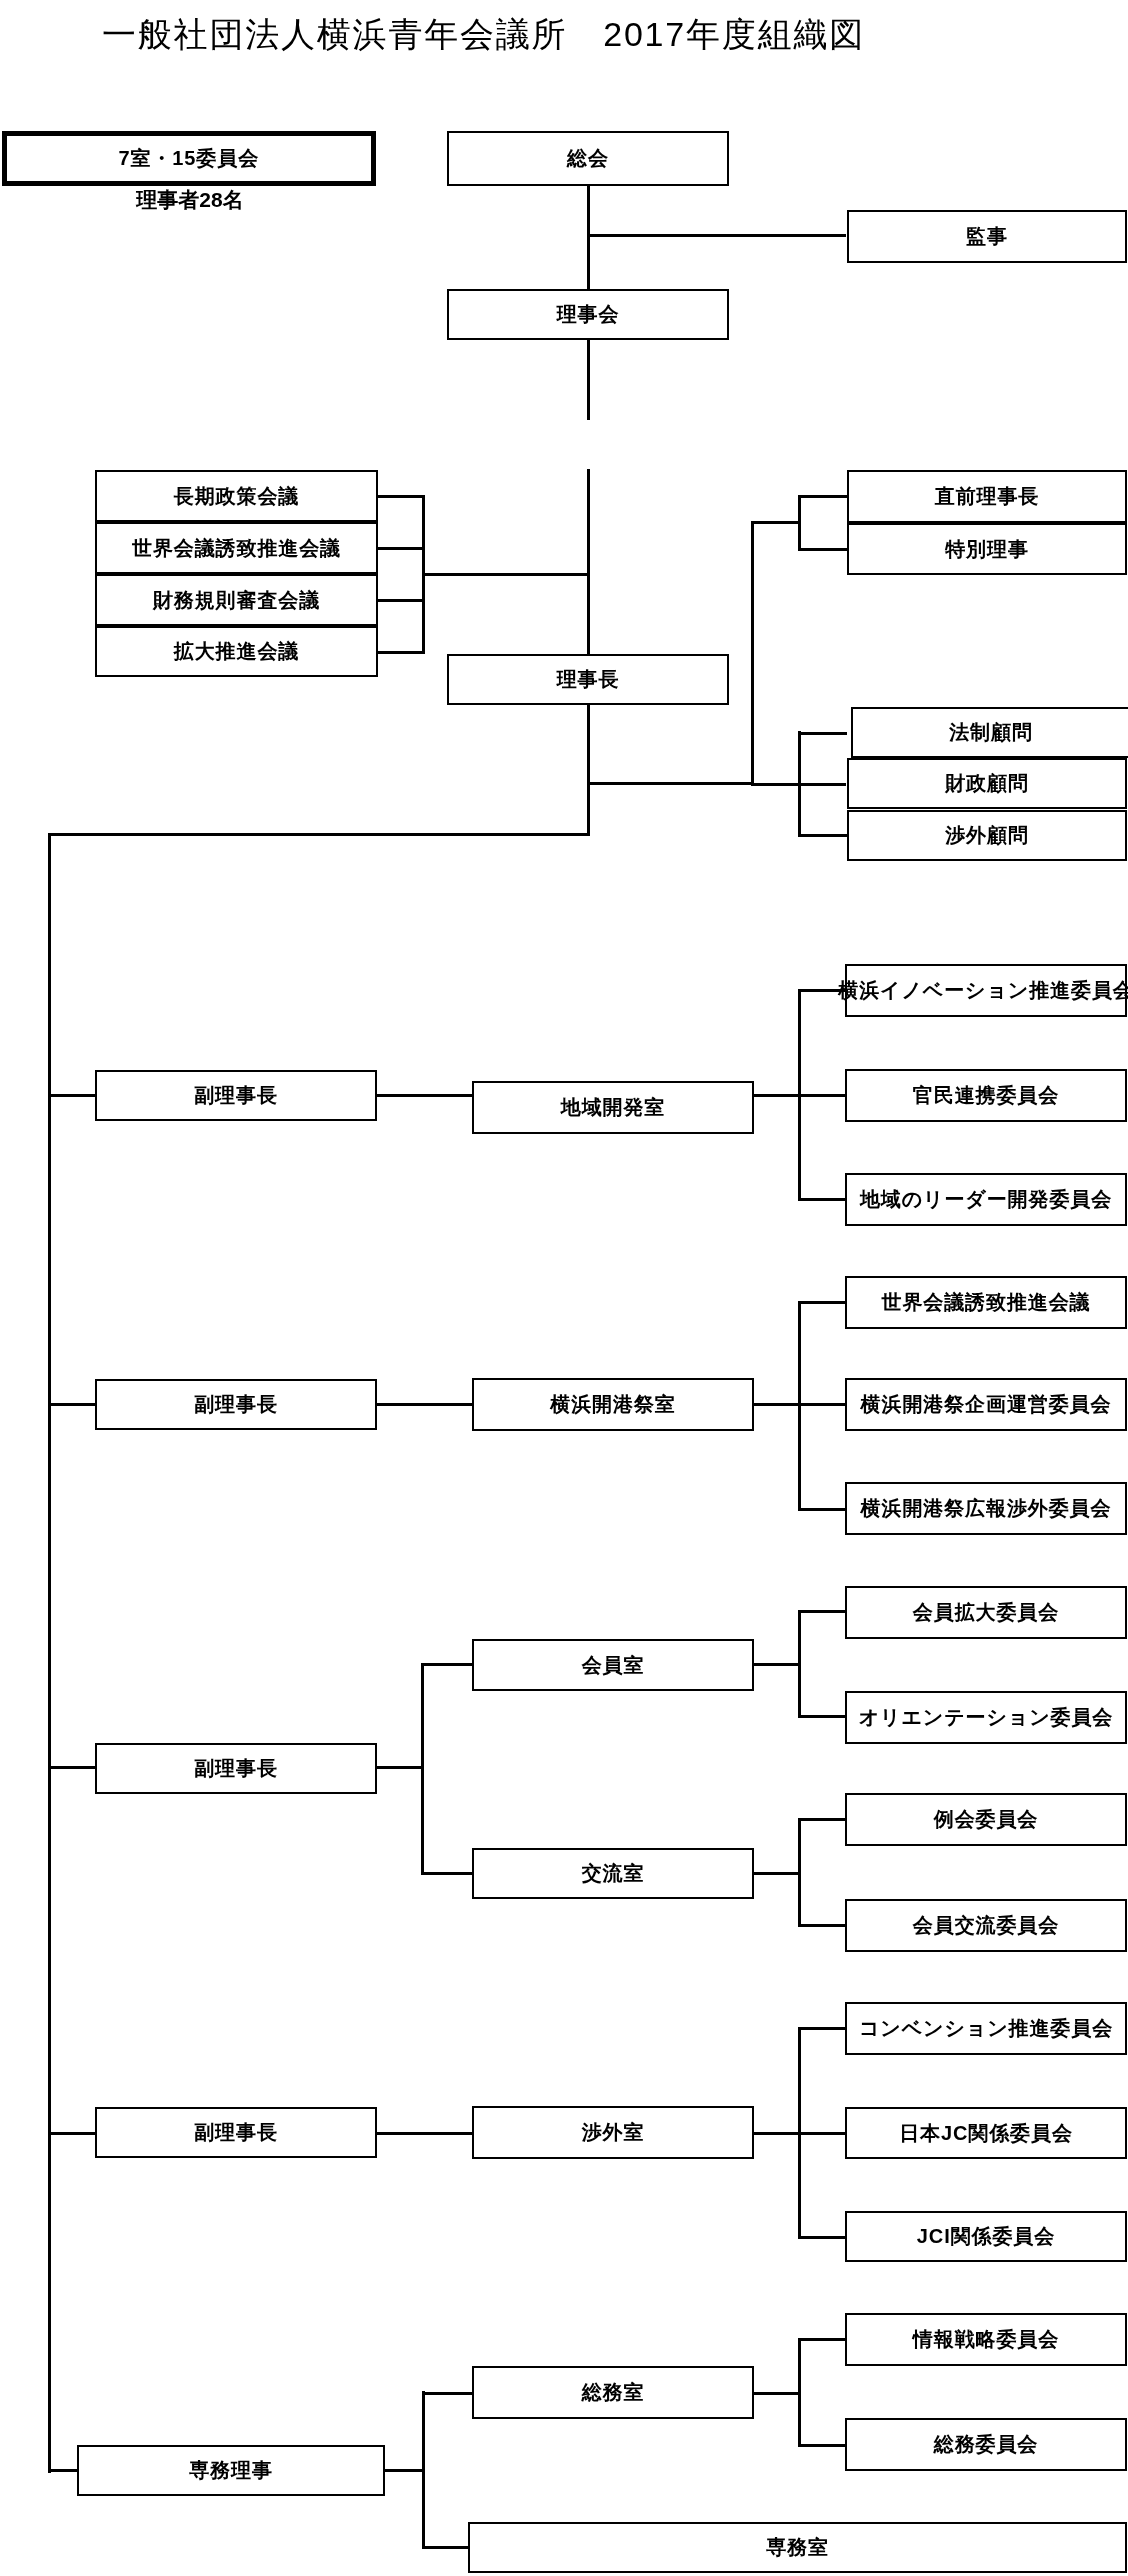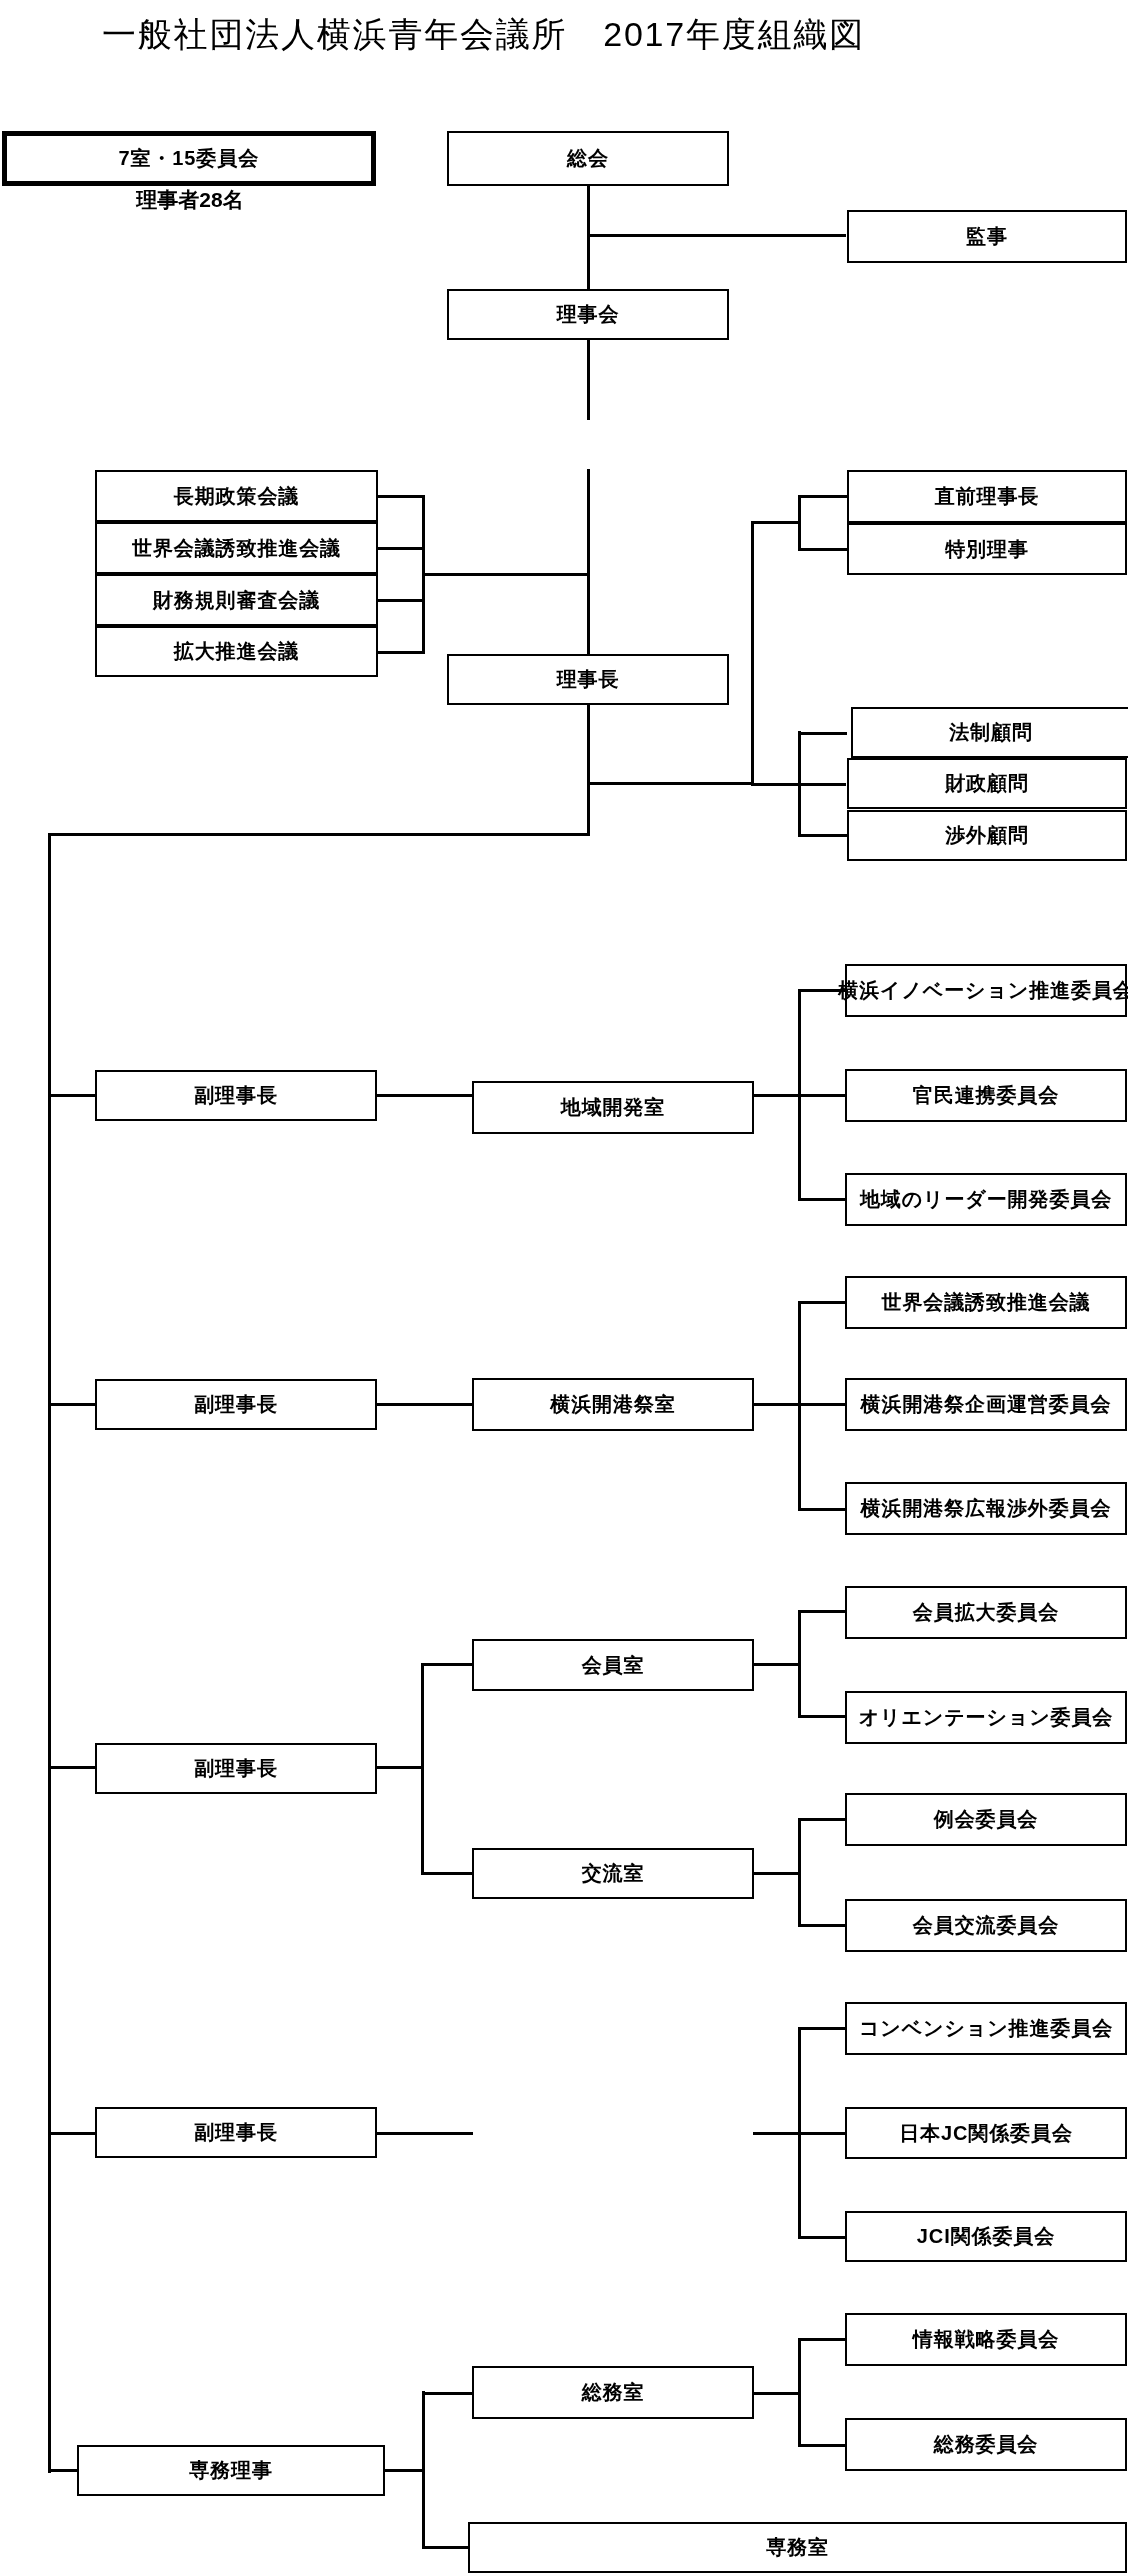--- a/index.html
+++ b/index.html
@@ -54,20 +54,21 @@
 
   <div class="box" style="left:95px;top:1743px;width:282px;height:51px">副理事長</div>
   <div class="box" style="left:472px;top:1639px;width:282px;height:52px">会員室</div>
   <div class="box" style="left:845px;top:1586px;width:282px;height:53px">会員拡大委員会</div>
   <div class="box" style="left:845px;top:1691px;width:282px;height:53px">オリエンテーション委員会</div>
   <div class="box" style="left:472px;top:1848px;width:282px;height:51px">交流室</div>
   <div class="box" style="left:845px;top:1793px;width:282px;height:53px">例会委員会</div>
   <div class="box" style="left:845px;top:1899px;width:282px;height:53px">会員交流委員会</div>
 
   <div class="box" style="left:95px;top:2107px;width:282px;height:51px">副理事長</div>
+  <div class="box" style="left:472px;top:2106px;width:282px;height:53px">渉外室</div>
   <div class="box" style="left:845px;top:2002px;width:282px;height:53px">コンベンション推進委員会</div>
   <div class="box" style="left:845px;top:2107px;width:282px;height:52px">日本JC関係委員会</div>
   <div class="box" style="left:845px;top:2211px;width:282px;height:51px">JCI関係委員会</div>
 
   <div class="box" style="left:77px;top:2445px;width:308px;height:51px">専務理事</div>
   <div class="box" style="left:472px;top:2366px;width:282px;height:53px">総務室</div>
   <div class="box" style="left:845px;top:2313px;width:282px;height:53px">情報戦略委員会</div>
   <div class="box" style="left:845px;top:2418px;width:282px;height:53px">総務委員会</div>
   <div class="box" style="left:468px;top:2522px;width:659px;height:51px">専務室</div>
 

